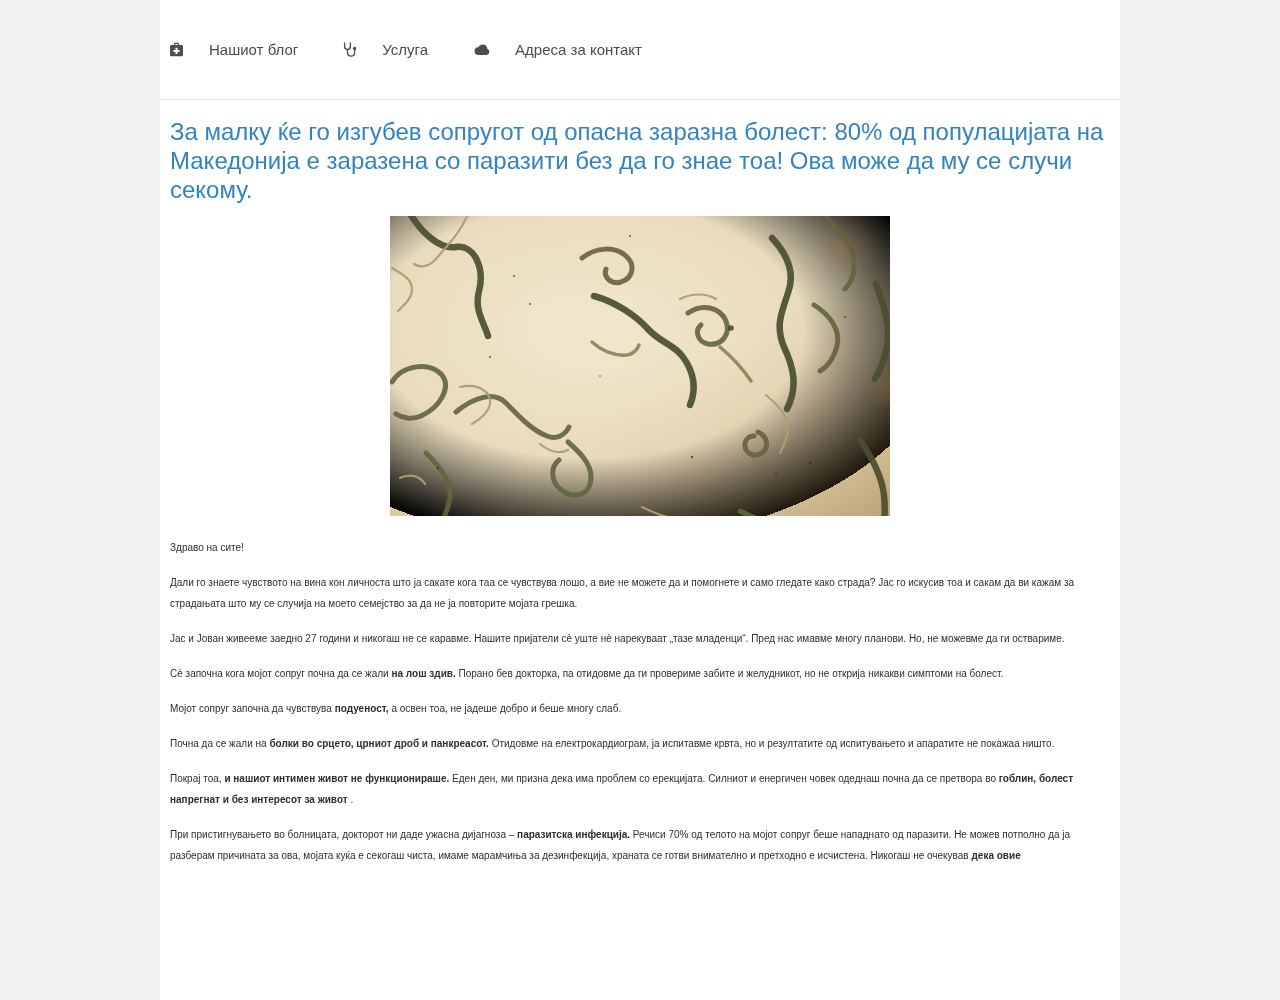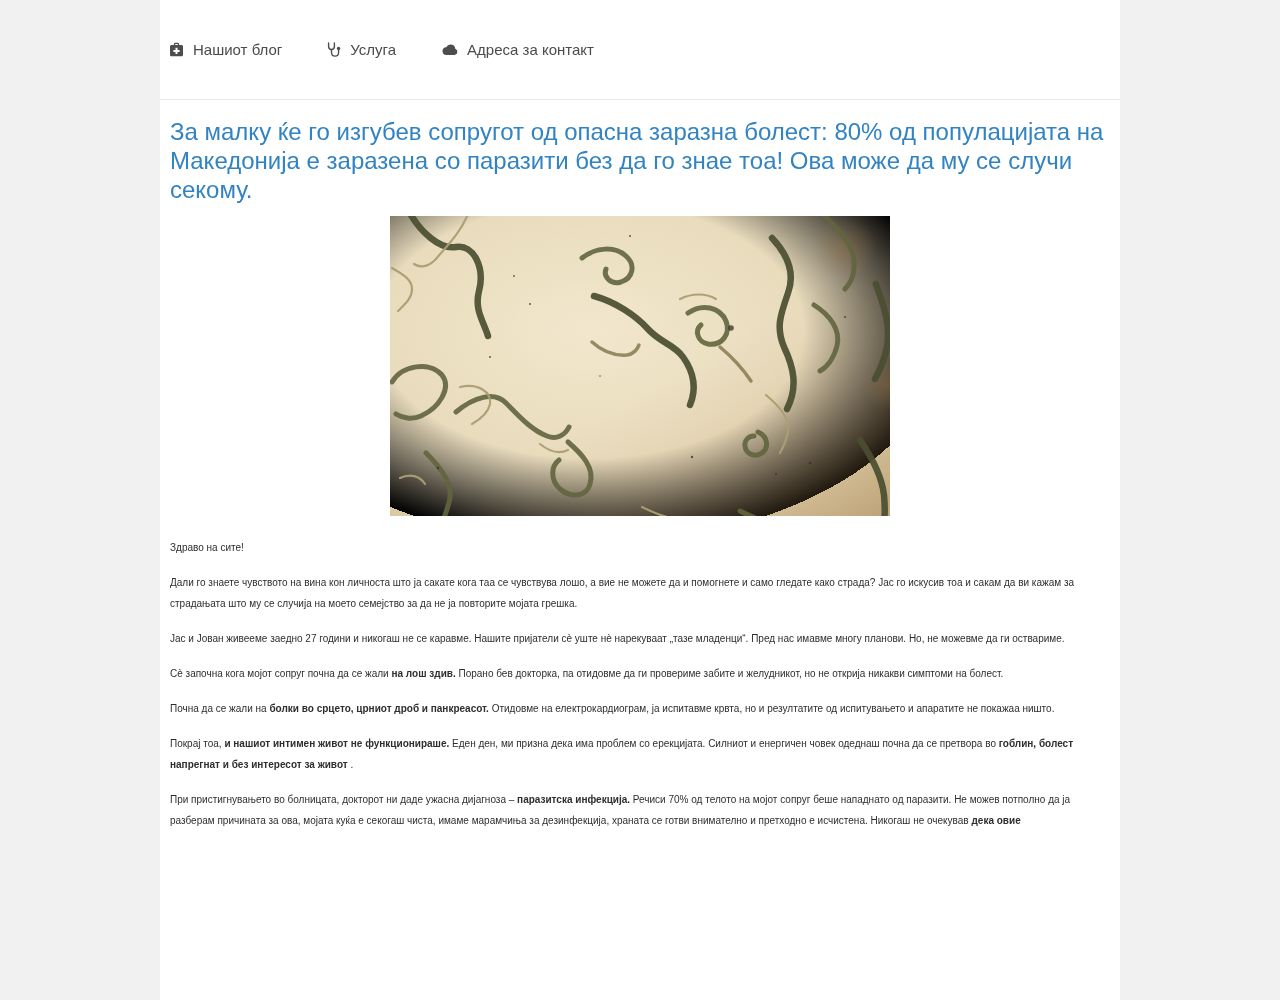--- a/index.html
+++ b/index.html
@@ -15,21 +15,21 @@
   
   .site-header {
     height: 100px; display: flex; align-items: center; justify-content: space-between;
     padding: 0 20px 0 8px; border-bottom: 1px solid #e9e9e9;
   }
   .logo-wrap { display: flex; align-items: center; gap: 10px; cursor: pointer; }
   .logo-mark { width: 46px; height: 84px; display: block; }
   .logo-text { font-size: 21px; color: #9b9b9b; letter-spacing: .5px; white-space: nowrap; }
   .main-nav { display: flex; align-items: center; gap: 44px; }
   .nav-item {
-    display: flex; align-items: center; gap: 8px;
+    display: flex; align-items: center; gap: 24px;
     font-size: 15px; color: #4b4b4b; cursor: pointer; white-space: nowrap;
   }
   .nav-item svg { display: block; }
   
   .article { padding: 17px 10px 0 10px; }
   .article-title {
     margin: 0 0 12px 0; font-size: 24px; line-height: 29px;
     font-weight: normal; color: #3183c2;
   }
   .hero { display: flex; justify-content: center; margin: 0 0 21px 0; }
@@ -161,18 +161,19 @@
           <circle cx="124" cy="60" r="0.9"></circle>
         </g>
       </svg>
     </div>
 
     <div class="article-body">
         <p><span>Здраво на сите!</span></p>
         <p><span>Дали го знаете чувството на вина кон личноста што ја сакате кога таа се чувствува лошо, а вие не можете да и помогнете и само гледате како страда? Јас го искусив тоа и сакам да ви кажам за страдањата што му се случија на моето семејство за да не ја повторите мојата грешка.</span></p>
         <p><span>Јас и Јован живееме заедно 27 години и никогаш не се каравме. Нашите пријатели сè уште нè нарекуваат „тазе младенци“. Пред нас имавме многу планови. Но, не можевме да ги оствариме.</span></p>
         <p><span>Сè започна кога мојот сопруг почна да се жали </span><strong>на лош здив.</strong><span> Порано бев докторка, па отидовме да ги провериме забите и желудникот, но не открија никакви симптоми на болест.</span></p>
+        <p><span>Мојот сопруг започна да чувствува </span><strong>подуеност,</strong><span> а освен тоа, не јадеше добро и беше многу слаб.</span></p>
         <p><span>Почна да се жали на </span><strong>болки во срцето, црниот дроб и панкреасот.</strong><span> Отидовме на електрокардиограм, ја испитавме крвта, но и резултатите од испитувањето и апаратите не покажаа ништо.</span></p>
         <p><span>Покрај тоа, </span><strong>и нашиот интимен живот не функционираше.</strong><span> Еден ден, ми призна дека има проблем со ерекцијата. Силниот и енергичен човек одеднаш почна да се претвора во </span><strong>гоблин, болест напрегнат и без интересот за живот</strong><span> .</span></p>
         <p><span>При пристигнувањето во болницата, докторот ни даде ужасна дијагноза – </span><strong>паразитска инфекција.</strong><span> Речиси 70% од телото на мојот сопруг беше нападнато од паразити. Не можев потполно да ја разберам причината за ова, мојата куќа е секогаш чиста, имаме марамчиња за дезинфекција, храната се готви внимателно и претходно е исчистена. Никогаш не очекував </span><strong>дека овие</strong></p>
       </div>
   </main>
 </div>
 
 </body></html>

